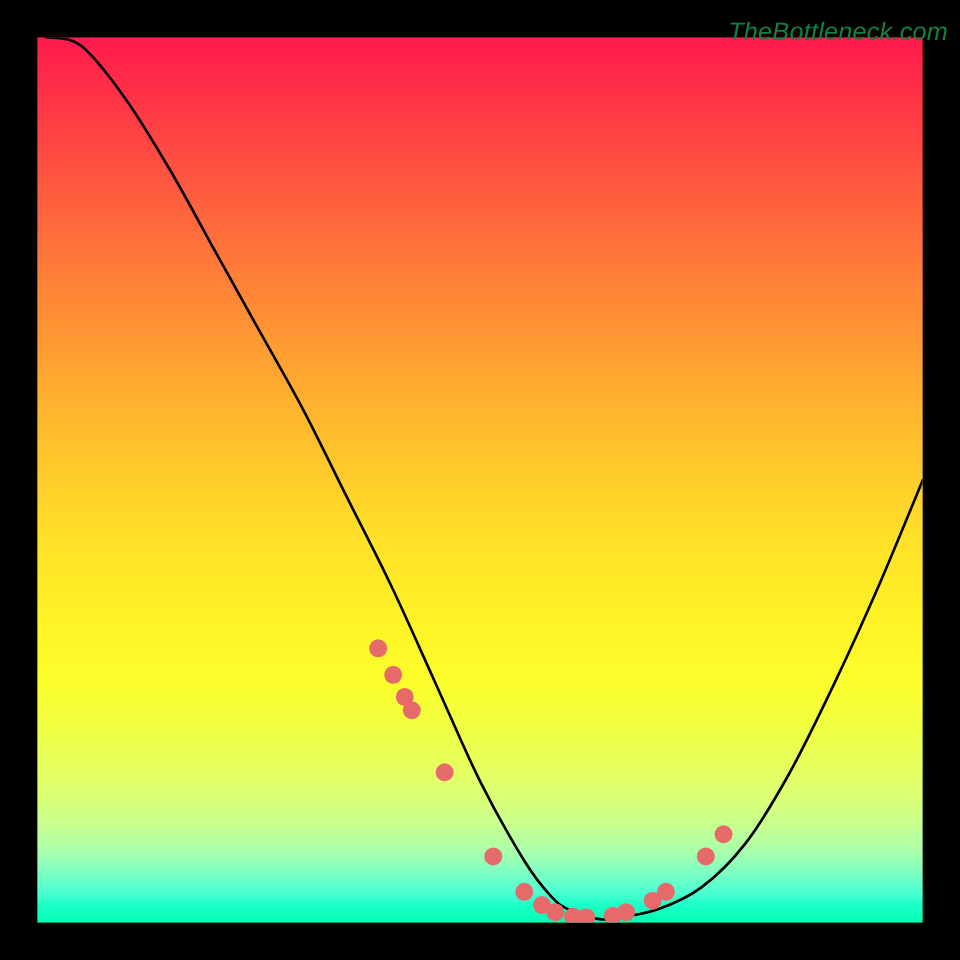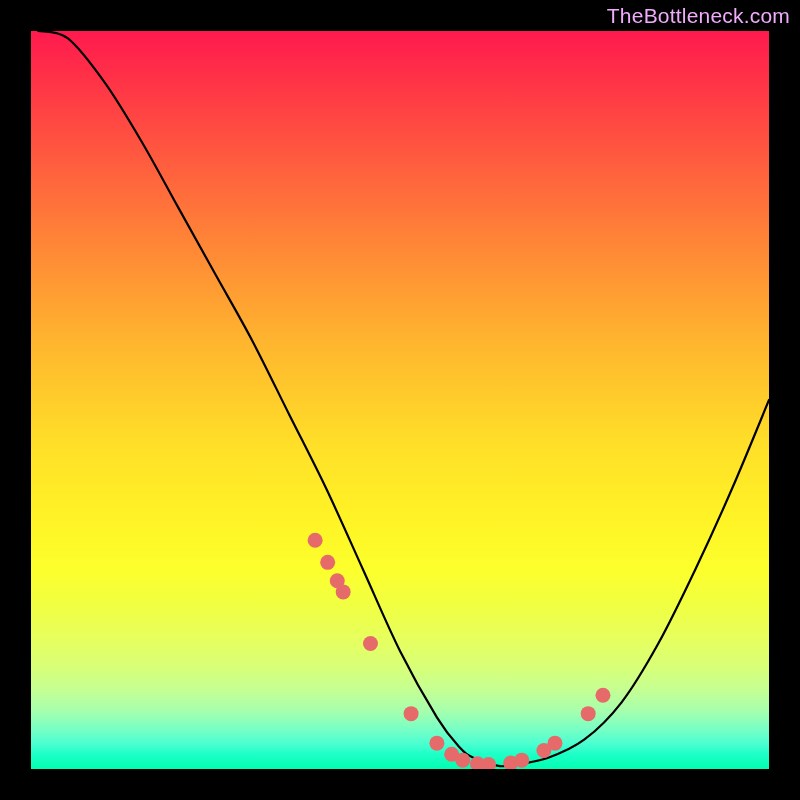--- a/index.html
+++ b/index.html
@@ -12,26 +12,27 @@
     font-family: Arial, Helvetica, sans-serif;
   }
   .frame {
     position: relative;
     width: 800px;
     height: 800px;
     background: #000;
   }
   .watermark {
     position: absolute;
-    top: 4px;
+    top: 15px;
     right: 10px;
-    color: #f0abfc;
+    color: #15803d;
     font-size: 21px;
     letter-spacing: 0.2px;
     z-index: 50;
+    font-style: italic;
   }
   .plot-area {
     position: absolute;
     left: 31px;
     top: 31px;
     width: 738px;
     height: 738px;
     overflow: hidden;
   }
   .gradient {

